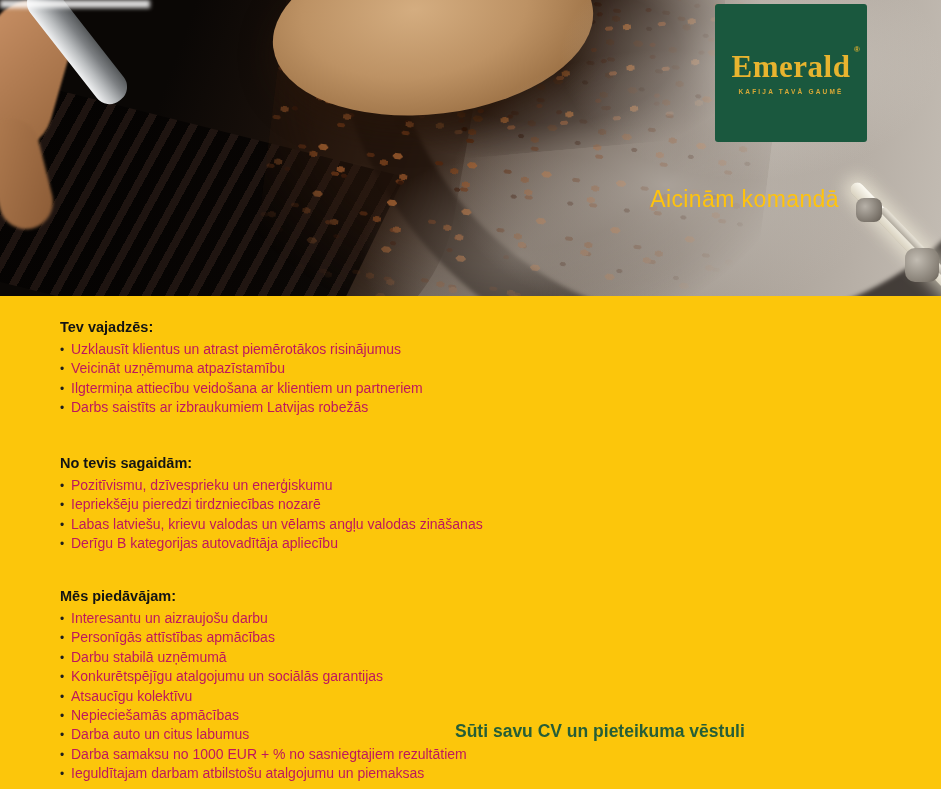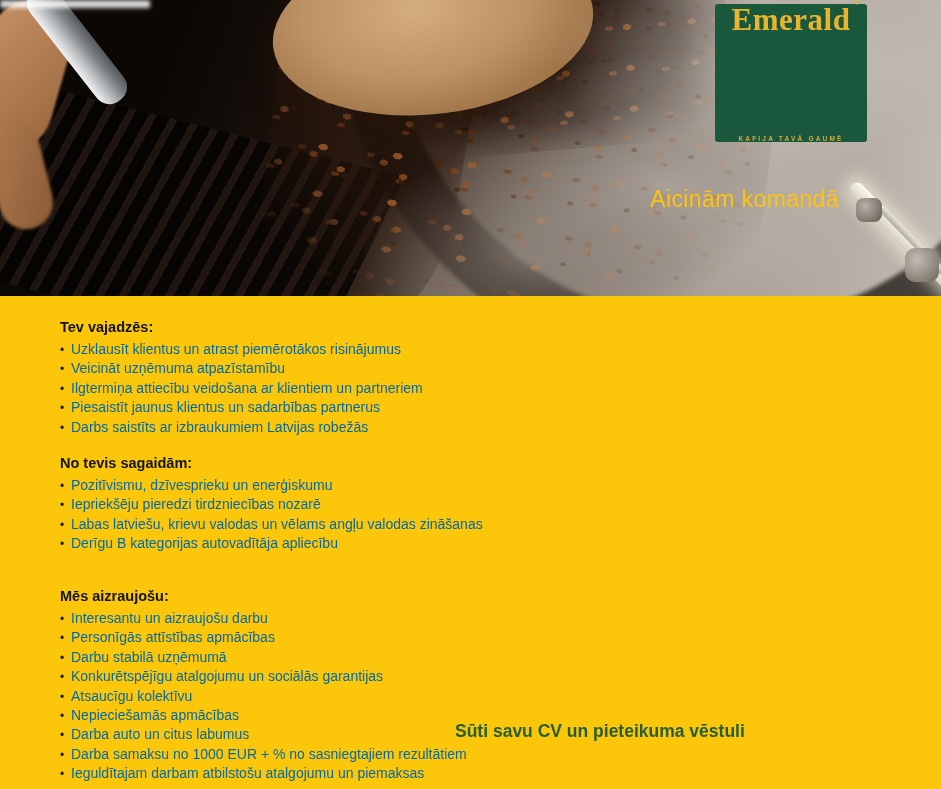--- a/index.html
+++ b/index.html
@@ -87,32 +87,32 @@
   .valve-a { left:856px; top:198px; width:26px; height:24px; border-radius:8px; background:radial-gradient(circle at 35% 35%,#b7b1a8,#766f66 75%,#5a544c); }
   .valve-b { left:905px; top:248px; width:34px; height:34px; border-radius:10px; background:radial-gradient(circle at 35% 35%,#c2bcb2,#837c72 75%,#60594f); }
   
   .headline { position:absolute; right:102px; top:188px; text-align:left; color:#FFC30D; z-index:6; line-height:1; }
   .headline-1 { font-size:23px; font-weight:500; letter-spacing:.4px; }
   .headline-2 { font-size:29px; font-weight:700; letter-spacing:.2px; margin-top:7px; }
   
   .logo {
     position:absolute; left:715px; top:4px; width:152px; height:138px; z-index:7;
     background:#1A583E; border-radius:3px;
-    display:flex; flex-direction:column; align-items:center; justify-content:space-between;
+    display:flex; flex-direction:column; align-items:center; justify-content:center;
   }
   .brand-row { position:relative; color:#E8B42F; font-family:"Liberation Serif", serif; font-weight:700; font-size:31px; line-height:1; letter-spacing:.5px; }
   .reg-mark { position:absolute; top:-5px; right:-10px; font-size:8px; font-family:"Liberation Sans", sans-serif; }
   .logo-tagline { color:#D9A937; font-size:6.5px; font-weight:700; letter-spacing:2.2px; margin-top:6px; font-family:"Liberation Sans", sans-serif; }
   
   .body-area { position:absolute; left:0; top:296px; width:941px; height:493px; background:#FCC60B; }
   .section { position:absolute; left:60px; }
   .sec-1 { top:22px; } .sec-2 { top:158px; } .sec-3 { top:291px; }
   .section-title { font-size:14.5px; font-weight:700; color:#141414; line-height:19px; margin-bottom:3px; }
   .section ul { list-style:none; }
-  .section li { position:relative; font-size:14px; color:#0369a1; line-height:19.4px; padding-left:11px; }
+  .section li { position:relative; font-size:14px; color:#be185d; line-height:19.4px; padding-left:11px; }
   .section li::before { content:"\2022"; position:absolute; left:0; top:1px; font-size:12px; color:#1E1E1E; }
   .contact { position:absolute; left:455px; top:420px; color:#265E37; font-size:17.5px; font-weight:700; line-height:30px; }
 </style>
 </head>
 <body>
 
 <div class="poster">
 
   <div class="photo">
     <div class="drum"></div>
@@ -147,37 +147,36 @@
   </div>
 
   <div class="body-area">
 
     <div class="section sec-1">
       <div class="section-title">Tev vajadzēs:</div>
       <ul>
         <li>Uzklausīt klientus un atrast piemērotākos risinājumus</li>
         <li>Veicināt uzņēmuma atpazīstamību</li>
         <li>Ilgtermiņa attiecību veidošana ar klientiem un partneriem</li>
-        <li>Piesaistīt jaunus klientus un sadarbības partnerus</li>
         <li>Darbs saistīts ar izbraukumiem Latvijas robežās</li>
       </ul>
     </div>
 
     <div class="section sec-2">
       <div class="section-title">No tevis sagaidām:</div>
       <ul>
         <li>Pozitīvismu, dzīvesprieku un enerģiskumu</li>
         <li>Iepriekšēju pieredzi tirdzniecības nozarē</li>
         <li>Labas latviešu, krievu valodas un vēlams angļu valodas zināšanas</li>
         <li>Derīgu B kategorijas autovadītāja apliecību</li>
       </ul>
     </div>
 
     <div class="section sec-3">
-      <div class="section-title">Mēs aizraujošu:</div>
+      <div class="section-title">Mēs piedāvājam:</div>
       <ul>
         <li>Interesantu un aizraujošu darbu</li>
         <li>Personīgās attīstības apmācības</li>
         <li>Darbu stabilā uzņēmumā</li>
         <li>Konkurētspējīgu atalgojumu un sociālās garantijas</li>
         <li>Atsaucīgu kolektīvu</li>
         <li>Nepieciešamās apmācības</li>
         <li>Darba auto un citus labumus</li>
         <li>Darba samaksu no 1000 EUR + % no sasniegtajiem rezultātiem</li>
         <li>Ieguldītajam darbam atbilstošu atalgojumu un piemaksas</li>

